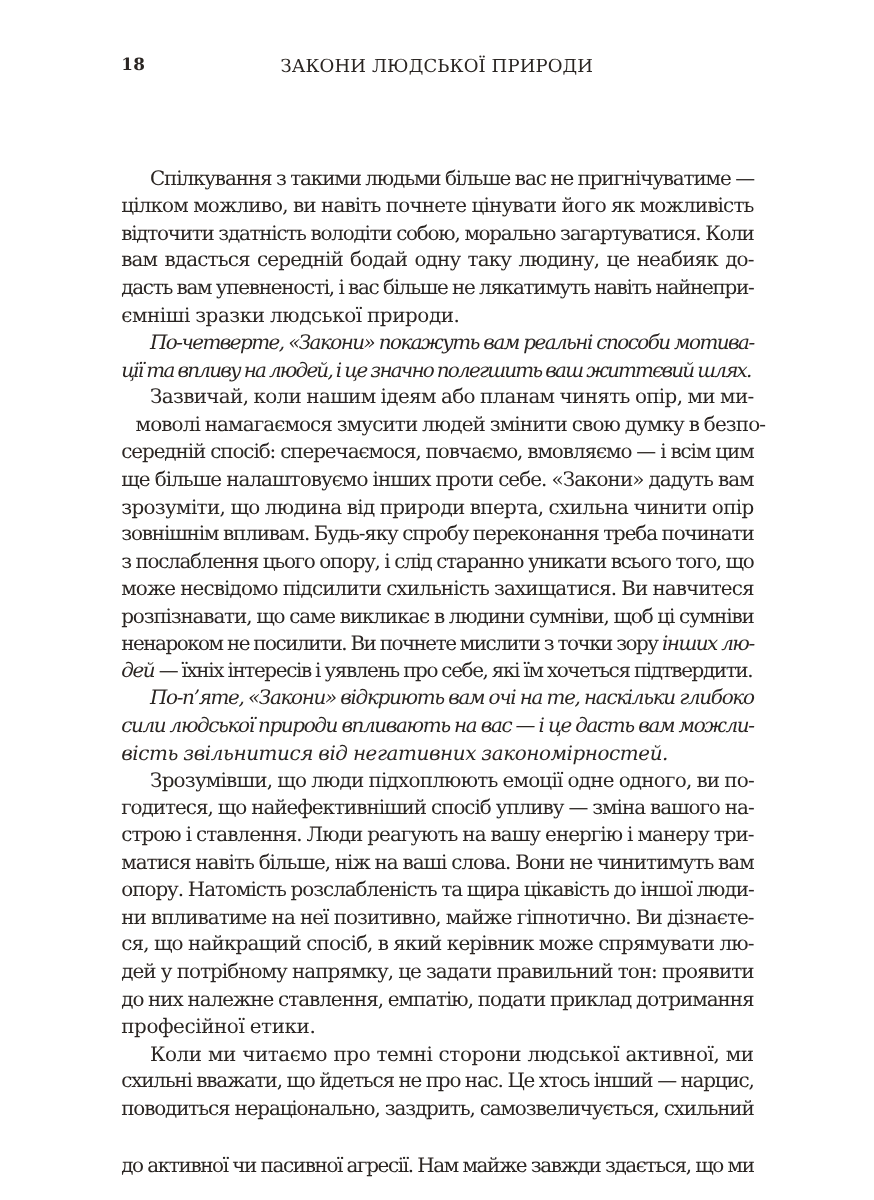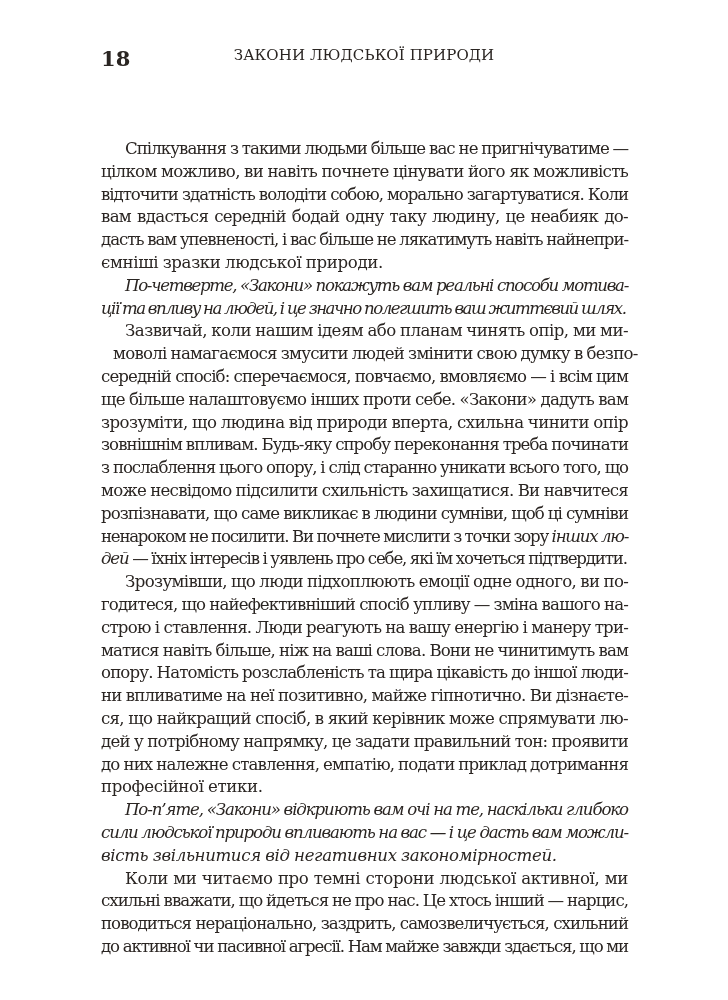--- a/index.html
+++ b/index.html
@@ -1,18 +1,18 @@
 <!DOCTYPE html>
 <html><head>
 <meta charset="utf-8">
 <style>
   html, body { margin: 0; padding: 0; background: #ffffff; }
   body { width: 728px; height: 1000px; position: relative; overflow: hidden; color: #2a2522; font-family: "DejaVu Serif", "Liberation Serif", serif; }
   .header { position: absolute; top: 46px; left: 101px; width: 526px; height: 24px; }
-  .page-number { position: absolute; left: 0; top: 0; font-size: 21px; font-weight: bold; letter-spacing: 0.2px; }
+  .page-number { position: absolute; left: 0; top: 0; font-size: 14px; font-weight: bold; letter-spacing: 0.2px; }
   .running-title { position: absolute; left: 0; right: 0; top: 0; text-align: center; font-size: 15px; letter-spacing: 0.1px; }
   .body-text { position: absolute; top: 104px; left: 101px; width: 527px; }
   .para { margin: 0; font-size: 16.6px; line-height: 22.8px; text-align: justify; text-indent: 24px; hyphens: manual; word-spacing: -0.5px; letter-spacing: -0.35px; }
   .para.italic { font-style: italic; }
   .line { display: block; text-align: justify; text-align-last: justify; white-space: nowrap; }
   .line.last { text-align-last: left; }
   .line.first { text-indent: 24px; }
   .para .line { text-indent: 0; }
   .para .line.first { padding-left: 24px; }
   em { font-style: italic; }
@@ -44,36 +44,36 @@
     <span class="line" style="letter-spacing: -0.9px;">середній спосіб: сперечаємося, повчаємо, вмовляємо — і всім цим</span>
     <span class="line" style="letter-spacing: -0.8px;">ще більше налаштовуємо інших проти себе. «Закони» дадуть вам</span>
     <span class="line" style="letter-spacing: -0.55px;">зрозуміти, що людина від природи вперта, схильна чинити опір</span>
     <span class="line" style="letter-spacing: -0.95px;">зовнішнім впливам. Будь-яку спробу переконання треба починати</span>
     <span class="line" style="letter-spacing: -1.05px;">з послаблення цього опору, і слід старанно уникати всього того, що</span>
     <span class="line" style="letter-spacing: -0.75px;">може несвідомо підсилити схильність захищатися. Ви навчитеся</span>
     <span class="line" style="letter-spacing: -0.95px;">розпізнавати, що саме викликає в людини сумніви, щоб ці сумніви</span>
     <span class="line" style="letter-spacing: -1.25px;"><span>ненароком не посилити. Ви почнете мислити з точки зору </span><em>інших лю-</em></span>
     <span class="line last" style="letter-spacing: -1.15px;"><em>дей</em> <span>— їхніх інтересів і уявлень про себе, які їм хочеться підтвердити.</span></span>
   </p>
+  <p class="para italic">
+    <span class="line first" style="letter-spacing: -1.1px;">По-п’яте, «Закони» відкриють вам очі на те, наскільки глибоко</span>
+    <span class="line" style="letter-spacing: -1.15px;">сили людської природи впливають на вас — і це дасть вам можли-</span>
+    <span class="line last" style="letter-spacing: -0.35px;">вість звільнитися від негативних закономірностей.</span>
+  </p>
   <p class="para">
     <span class="line first" style="letter-spacing: -0.65px;">Зрозумівши, що люди підхоплюють емоції одне одного, ви по-</span>
     <span class="line" style="letter-spacing: -0.85px;">годитеся, що найефективніший спосіб упливу — зміна вашого на-</span>
     <span class="line" style="letter-spacing: -0.8px;">строю і ставлення. Люди реагують на вашу енергію і манеру три-</span>
     <span class="line" style="letter-spacing: -0.85px;">матися навіть більше, ніж на ваші слова. Вони не чинитимуть вам</span>
     <span class="line" style="letter-spacing: -0.85px;">опору. Натомість розслабленість та щира цікавість до іншої люди-</span>
     <span class="line" style="letter-spacing: -0.8px;">ни впливатиме на неї позитивно, майже гіпнотично. Ви дізнаєте-</span>
     <span class="line" style="letter-spacing: -0.7px;">ся, що найкращий спосіб, в який керівник може спрямувати лю-</span>
     <span class="line" style="letter-spacing: -0.8px;">дей у потрібному напрямку, це задати правильний тон: проявити</span>
     <span class="line" style="letter-spacing: -0.85px;">до них належне ставлення, емпатію, подати приклад дотримання</span>
     <span class="line last" style="letter-spacing: -0.35px;">професійної етики.</span>
   </p>
-  <p class="para italic">
-    <span class="line first" style="letter-spacing: -1.1px;">По-п’яте, «Закони» відкриють вам очі на те, наскільки глибоко</span>
-    <span class="line" style="letter-spacing: -1.15px;">сили людської природи впливають на вас — і це дасть вам можли-</span>
-    <span class="line last" style="letter-spacing: -0.35px;">вість звільнитися від негативних закономірностей.</span>
-  </p>
   <p class="para">
     <span class="line first" style="letter-spacing: -0.35px;">Коли ми читаємо про темні сторони людської активної, ми</span>
     <span class="line" style="letter-spacing: -1px;">схильні вважати, що йдеться не про нас. Це хтось інший — нарцис,</span>
     <span class="line" style="letter-spacing: -0.95px;">поводиться нераціонально, заздрить, самозвеличується, схильний</span>
-    <span class="line" style="letter-spacing: -1.15px;">до активної чи пасивної агресії. Нам майже завжди здається, що ми</span>
+    <span class="line" style="letter-spacing: -1.15px; margin-top: 25px;">до активної чи пасивної агресії. Нам майже завжди здається, що ми</span>
   </p>
 </div>
 
 </body></html>

